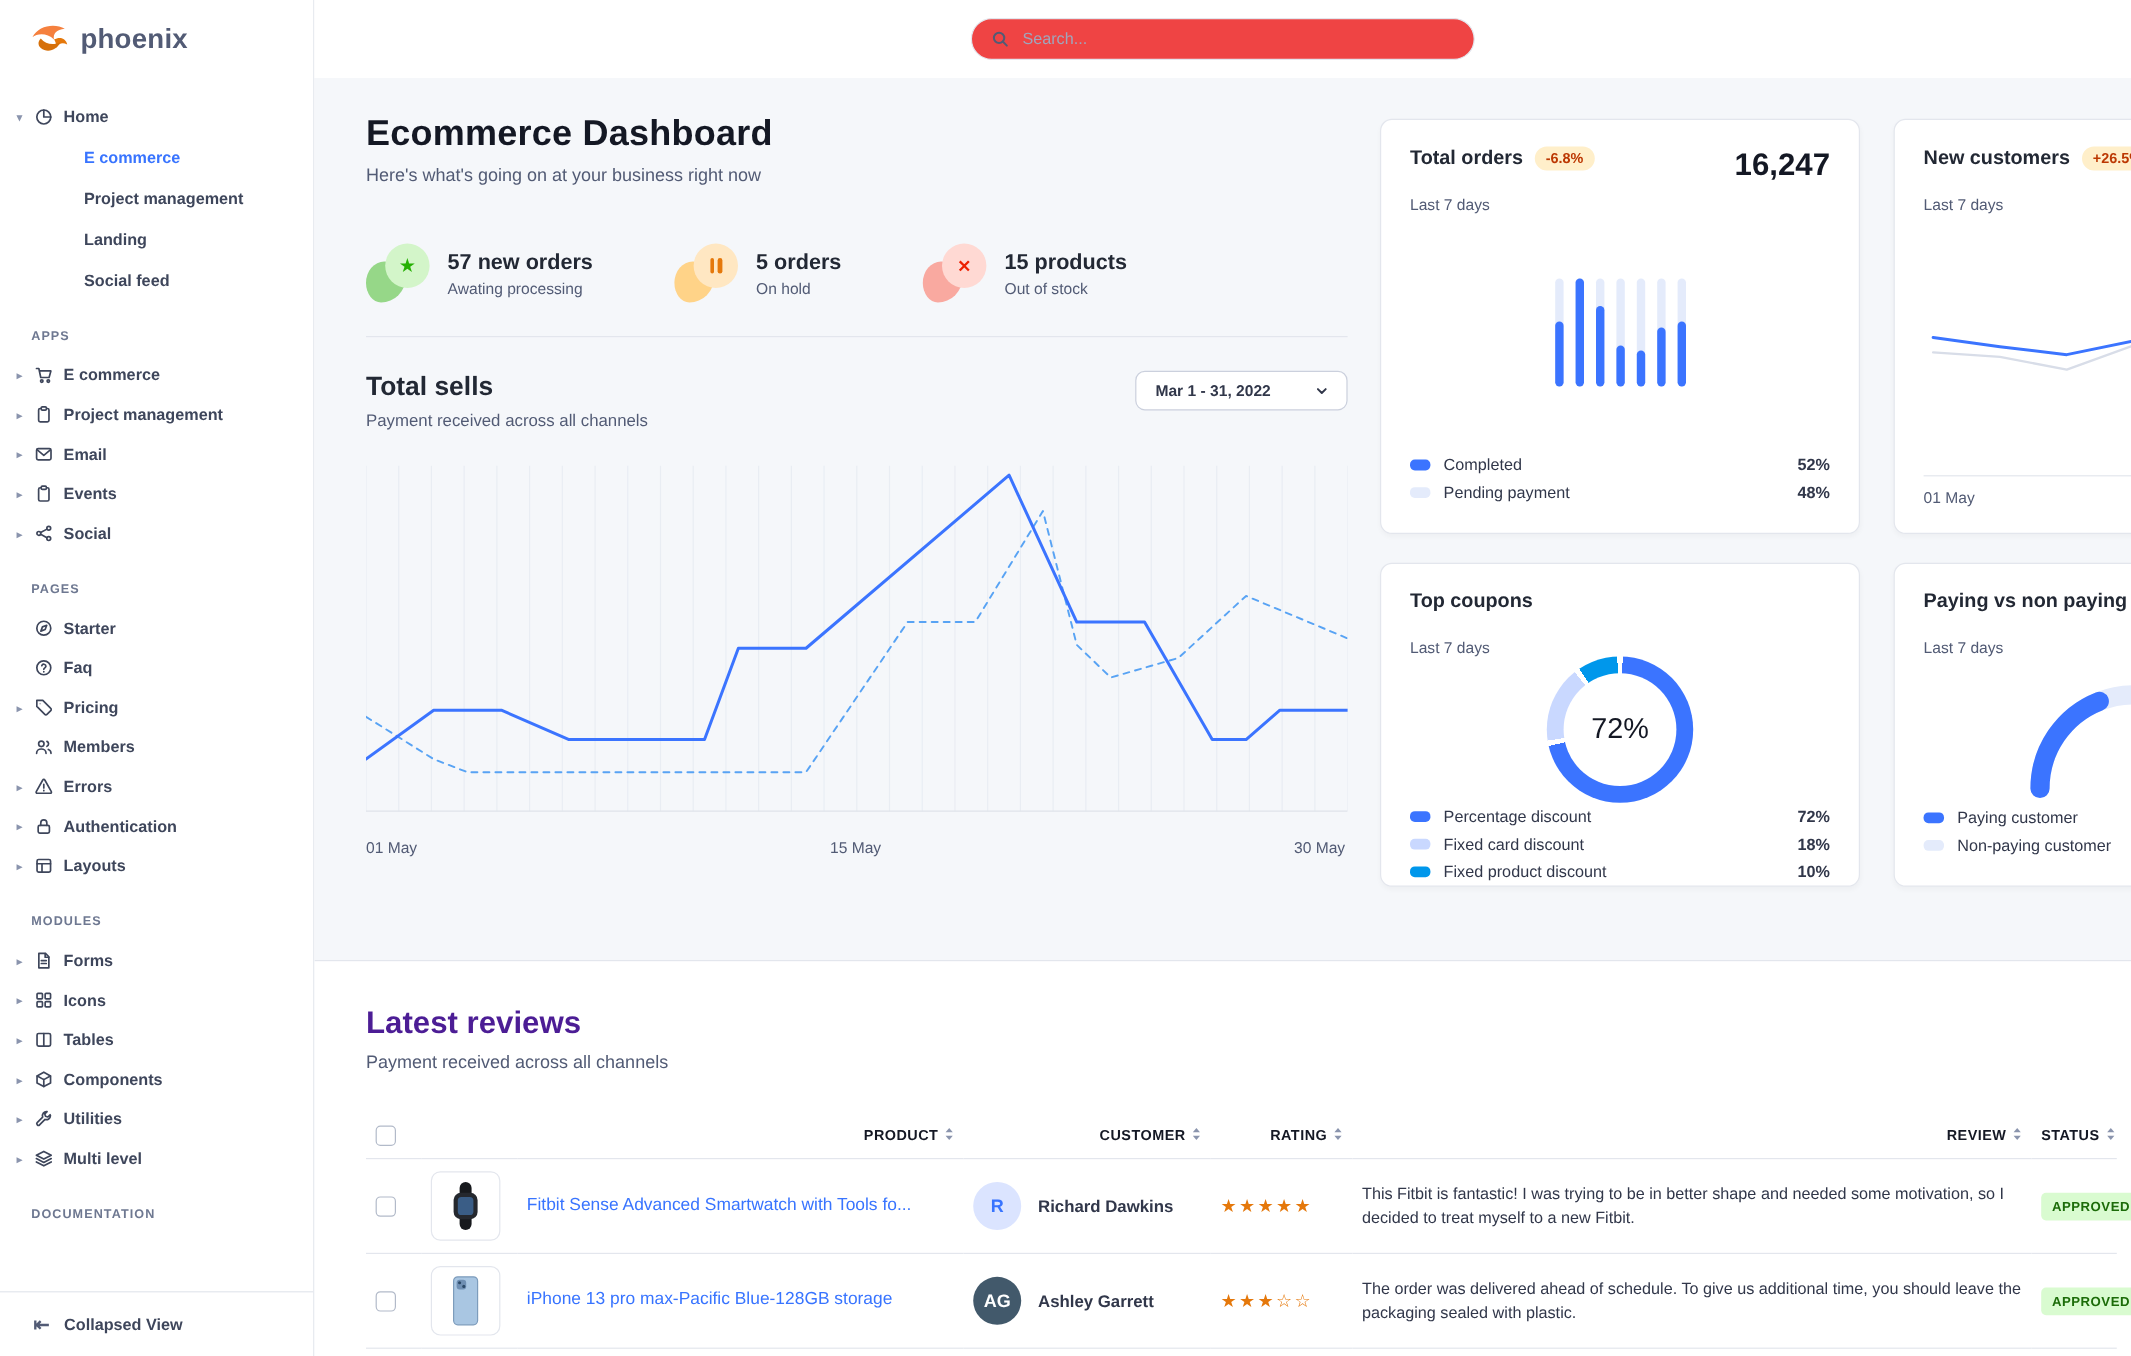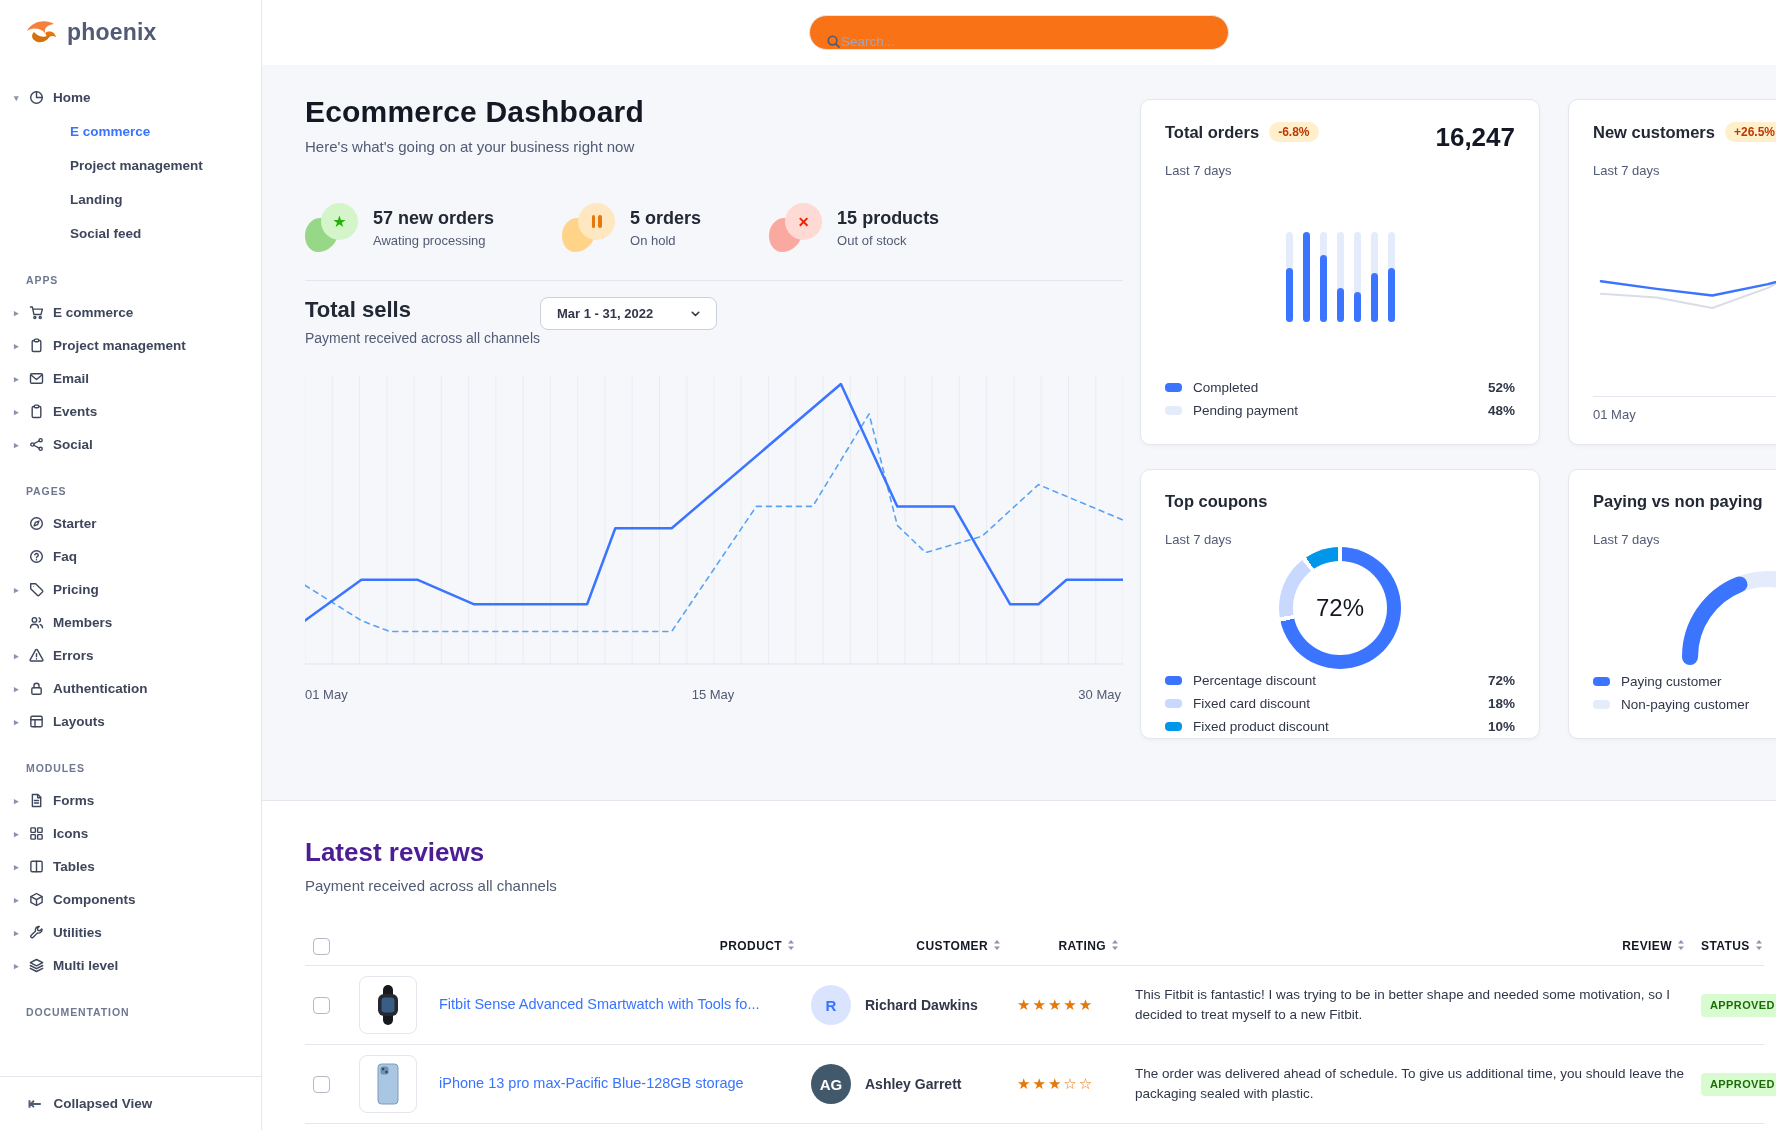--- a/index.html
+++ b/index.html
@@ -15,42 +15,42 @@
   .nav-item .caret{width:15px;font-size:9px;color:#8a94ad;flex:0 0 15px}
   .nav-item .nicon{width:24px;flex:0 0 24px;display:flex;align-items:center;color:#3e465b}
   .nav-item.child{padding-left:70px;height:34px}
   .nav-item.active{color:#3874ff}
   .section-label{padding:24px 0 10px 26px;font-size:10.5px;font-weight:700;color:#6e7891;letter-spacing:.9px}
   .sidebar-footer{border-top:1px solid #e3e6ed;height:54px;display:flex;align-items:center;gap:12px;padding-left:28px;font-size:13.5px;font-weight:600;color:#3e465b;cursor:pointer}
   .collapse-glyph{font-size:16px;color:#525b75}
   
   .main{flex:1;display:flex;flex-direction:column;min-width:0}
   .topbar{height:65px;flex:0 0 65px;background:#fff;display:flex;align-items:center;justify-content:center}
-  .search-pill{width:420px;height:35px;border:1px solid #e3e6ed;border-radius:18px;display:flex;align-items:flex-end;gap:0;padding:0 16px;background:#f97316;color:#6e7891}
+  .search-pill{width:420px;height:35px;border:1px solid #e3e6ed;border-radius:18px;display:flex;align-items:center;gap:11px;padding:0 16px;background:#ef4444;color:#6e7891}
   .search-pill input{border:none;outline:none;flex:1;font-size:13.5px;color:#31374a;font-family:inherit;background:transparent}
   .search-pill input::placeholder{color:#9fa6bc}
   .content{flex:1;background:#f5f7fa;overflow:hidden;display:flex;flex-direction:column}
-  .dash{display:flex;gap:17px;padding:30px 0 0 43px;min-height:705px}
+  .dash{display:flex;gap:27px;padding:30px 0 0 43px;min-height:705px}
   .left-col{width:818px;flex:0 0 818px}
   .page-title{font-size:30px;font-weight:800;color:#141824;letter-spacing:.2px}
   .page-sub{font-size:15px;color:#525b75;margin-top:9px}
   .stats-row{display:flex;gap:68px;margin-top:48px;padding-bottom:28px;border-bottom:1px solid #e3e6ed}
   .stat{display:flex;gap:15px;align-items:center}
   .stat-icon{position:relative;width:53px;height:49px;flex:0 0 53px}
   .blob{position:absolute;left:0;bottom:0;width:33px;height:34px;border-radius:46% 54% 62% 38%/52% 40% 60% 48%}
   .bubble{position:absolute;right:0;top:0;width:37px;height:37px;border-radius:50%;display:flex;align-items:center;justify-content:center}
   .stat.green .blob{background:#96d788}.stat.green .bubble{background:#d3f5c9;color:#25b003}
   .stat.orange .blob{background:#ffd388}.stat.orange .bubble{background:#ffe7c2;color:#e5780b}
   .stat.red .blob{background:#f9a9a0}.stat.red .bubble{background:#ffd9d3;color:#ed2000}
   .stat-value{font-size:18px;font-weight:800;color:#222834}
   .stat-sub{font-size:13px;color:#525b75;margin-top:4px}
   .glyph-star{font-size:16px}
   .glyph-pause{display:flex;gap:3px}.glyph-pause i{display:block;width:3.5px;height:13px;background:#e5780b;border-radius:2px}
   .glyph-x{font-size:14px;font-weight:800}
-  .sells-head{display:flex;align-items:flex-start;margin-top:16px}
+  .sells-head{display:flex;justify-content:space-between;align-items:flex-start;margin-top:28px}
   .sells-title{font-size:22px;font-weight:800;color:#222834}
   .sells-sub{font-size:14px;color:#525b75;margin-top:7px}
   .date-select{display:flex;align-items:center;gap:36px;background:#fff;border:1px solid #cbd0dd;border-radius:8px;padding:8px 14px 8px 16px;font-size:13px;font-weight:600;color:#31374a;cursor:pointer}
   .big-chart{margin-top:30px}
   .x-labels{display:flex;justify-content:space-between;font-size:13px;color:#525b75;margin-top:8px;padding-right:2px}
   
   .right-col{display:grid;grid-template-columns:400px 400px;gap:24px 28px;align-content:start;padding-top:4px}
   .card{background:#fff;border:1px solid #e3e6ed;border-radius:10px;padding:22px 24px;box-shadow:0 2px 4px rgba(20,24,36,.03);display:flex;flex-direction:column}
   .card.h1{height:346px}.card.h2{height:270px}
   .card-top{display:flex;justify-content:space-between;align-items:flex-start}

